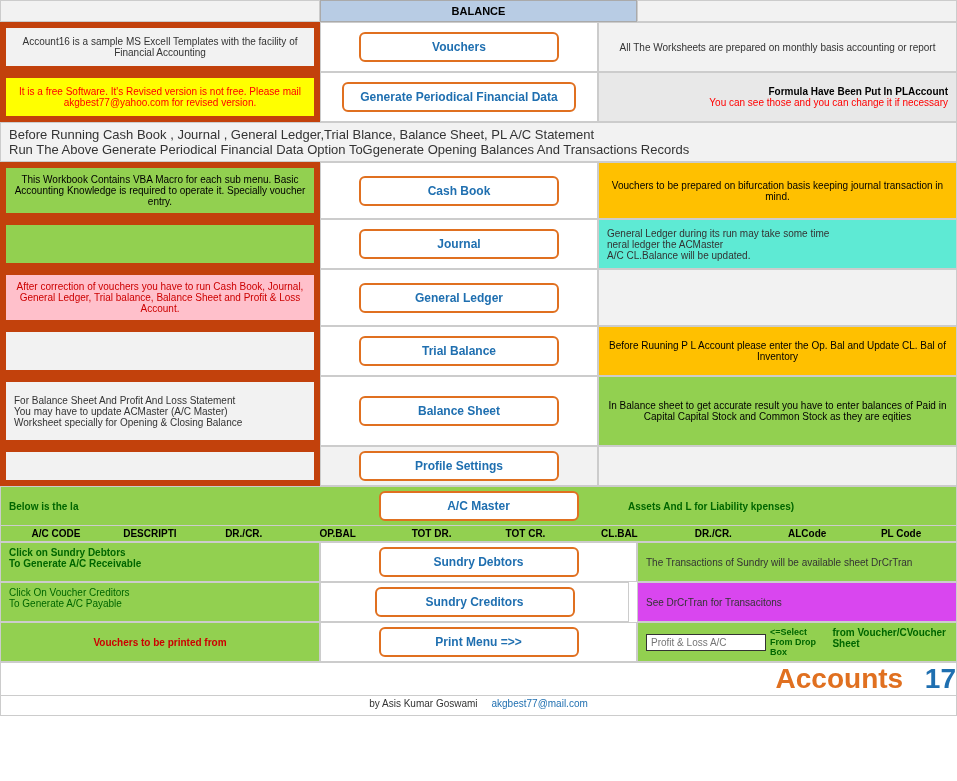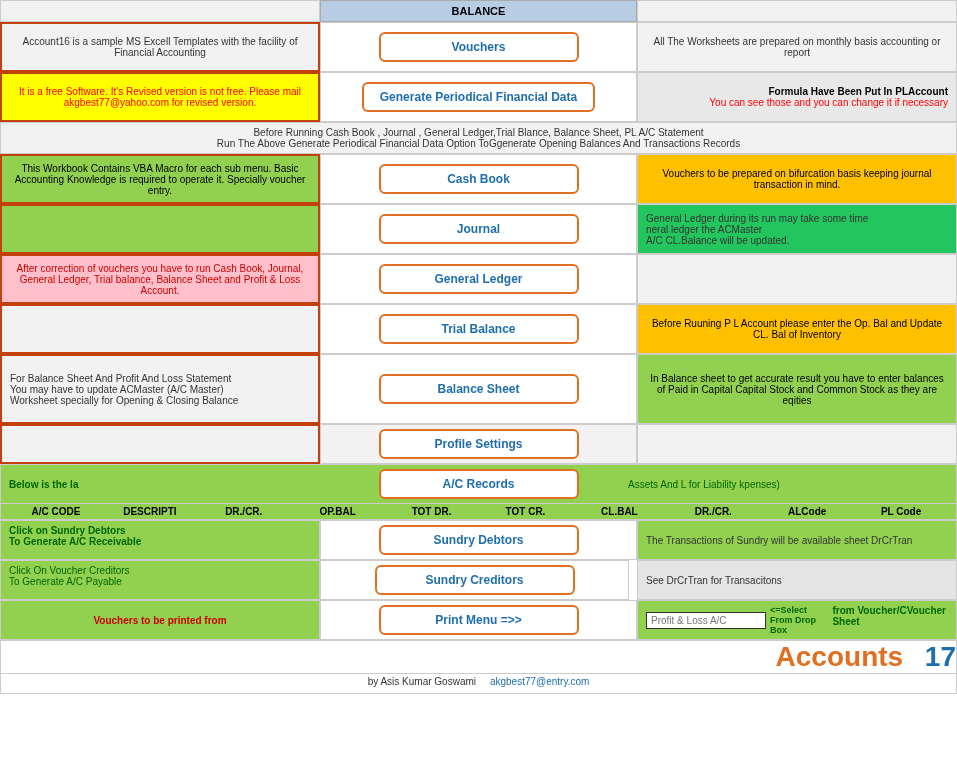--- a/index.html
+++ b/index.html
@@ -24,32 +24,32 @@
 
     
     .row {
       display: flex;
       width: 100%;
       min-height: 50px;
     }
     .col-left {
       width: 320px;
       padding: 6px 8px;
-      border: 2px solid #c2410c;
+      border: 6px solid #c2410c;
     }
     .col-center {
       flex: 1;
       display: flex;
       align-items: center;
       justify-content: center;
       border: 1px solid #ccc;
       padding: 4px;
     }
     .col-right {
-      width: 320px;
+      width: 359px;
       padding: 6px 8px;
       border: 1px solid #ccc;
     }
 
     .btn-orange {
       border: 2px solid #e07020;
       border-radius: 6px;
       background: #fff;
       color: #1f6fb0;
       font-size: 12px;
@@ -84,25 +84,24 @@
       font-size: 10px;
       color: #000;
       text-align: right;
     }
     .red-text { color: #ff0000; }
 
     
     .notice-row {
       background: #f2f2f2;
       padding: 4px 8px;
-      font-size: 10px;
-      color: #333;
-      border: 1px solid #ccc;
-      width: 100%;
-      text-align: center;
+      font-size: 13px;
+      color: #333;
+      border: 1px solid #ccc;
+      width: 100%;
     }
 
     
     .macro-left {
       background: #92d050;
       font-size: 10px;
       color: #000;
       text-align: center;
     }
     .cashbook-right {
@@ -112,21 +111,21 @@
     }
 
     
     .journal-left {
       background: #92d050;
       font-size: 10px;
       color: #000;
       text-align: center;
     }
     .journal-right {
-      background: #22c55e;
+      background: #5eead4;
       font-size: 10px;
       color: #333;
     }
 
     
     .correction-left {
       background: #ffc0cb;
       font-size: 10px;
       color: #cc0000;
       text-align: center;
@@ -168,21 +167,21 @@
     .acmaster-header-left {
       width: 320px;
       font-size: 10px;
       color: #006600;
       font-weight: bold;
     }
     .acmaster-header-right {
       width: 320px;
       font-size: 10px;
       color: #006600;
-      font-weight: normal;
+      font-weight: bold;
     }
 
     .acmaster-cols-row {
       background: #92d050;
       display: flex;
       padding: 2px 8px;
       font-size: 10px;
       font-weight: bold;
       color: #000;
       border: 1px solid #ccc;
@@ -236,21 +235,21 @@
       flex: 1;
       display: flex;
       align-items: center;
       justify-content: center;
       background: #fff;
       border: 1px solid #ccc;
       padding: 4px;
     }
     .sc-right {
       width: 320px;
-      background: #e5e5e5;
+      background: #d946ef;
       padding: 4px 8px;
       font-size: 10px;
       color: #333;
       border: 1px solid #ccc;
       margin-left: 8px;
     }
 
     .print-row {
       display: flex;
       width: 100%;
@@ -414,21 +413,21 @@
     <div class="col-left" style="background:#f2f2f2;"></div>
     <div class="col-center profile-center">
       <button class="btn-orange">Profile Settings</button>
     </div>
     <div class="col-right" style="background:#f2f2f2;"></div>
   </div>
 
   <div class="acmaster-header">
     <div class="acmaster-header-left">Below is the la</div>
     <div style="flex:1; display:flex; align-items:center; justify-content:center;">
-      <button class="btn-orange">A/C Records</button>
+      <button class="btn-orange">A/C Master</button>
     </div>
     <div class="acmaster-header-right">Assets And L for Liability kpenses)</div>
   </div>
 
   <div class="acmaster-cols-row">
     <div class="acmaster-col">A/C CODE</div>
     <div class="acmaster-col">DESCRIPTI</div>
     <div class="acmaster-col">DR./CR.</div>
     <div class="acmaster-col">OP.BAL</div>
     <div class="acmaster-col">TOT DR.</div>
@@ -476,16 +475,16 @@
   </div>
 
   <div class="footer-title">
     <span class="accounts-text">Accounts</span>
     <span style="font-size:28px; font-weight:bold; color:#000;">&nbsp;&nbsp;</span>
     <span class="accounts-num">17</span>
   </div>
   <div class="footer-sub">
     <span>by Asis Kumar Goswami</span>
     &nbsp;&nbsp;&nbsp;
-    <a href="#">akgbest77@entry.com</a>
+    <a href="#">akgbest77@mail.com</a>
   </div>
 
 </div>
 
 </body></html>

